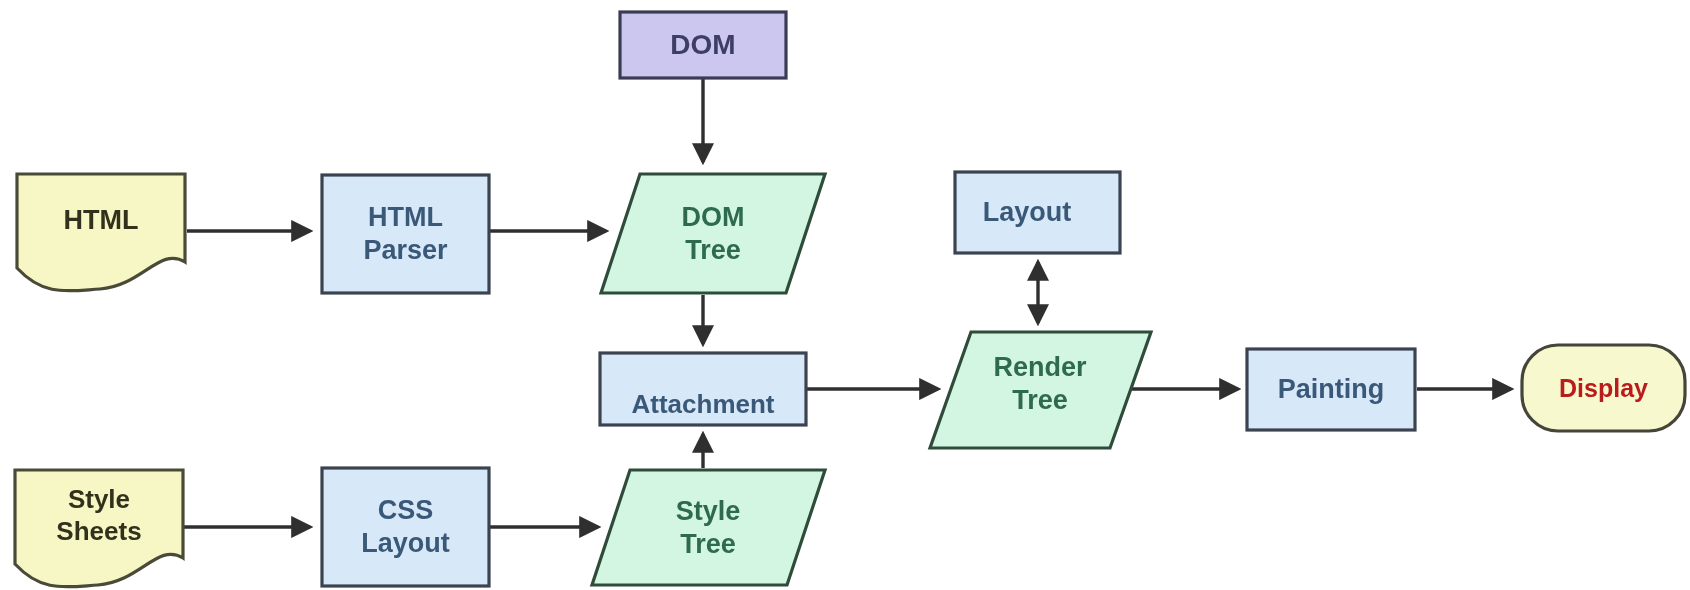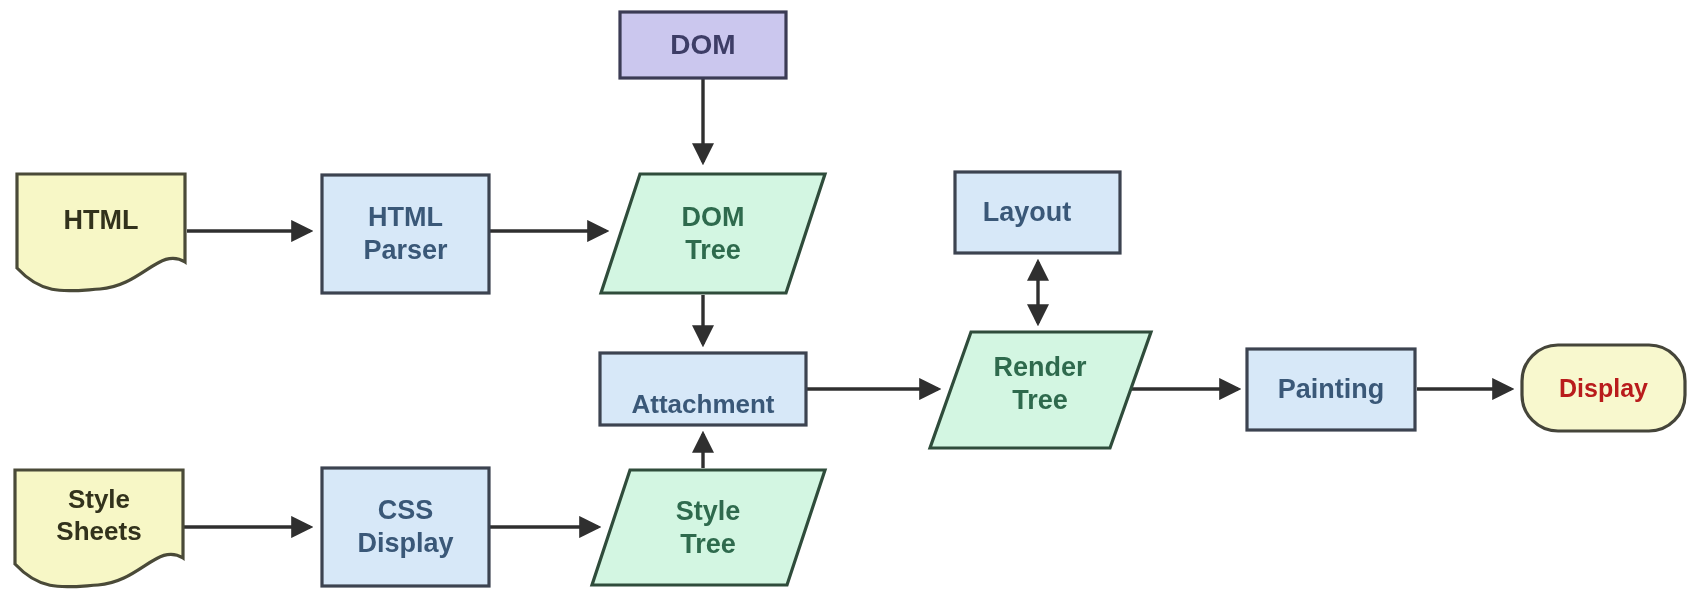--- a/index.html
+++ b/index.html
@@ -89,21 +89,21 @@
 
   <div class="label lbl-data" style="left:613px; top:174px; width:200px; height:119px;">DOM
 Tree</div>
 
   <div class="label lbl-process" style="left:600px; top:353px; width:206px; height:72px; font-size:26px;margin-top:16px;">Attachment</div>
 
   <div class="label lbl-document" style="left:15px; top:468px; width:168px; height:96px; font-size:26px;">Style
 Sheets</div>
 
   <div class="label lbl-process" style="left:322px; top:468px; width:167px; height:118px;">CSS
-Display</div>
+Layout</div>
 
   <div class="label lbl-data" style="left:603px; top:470px; width:210px; height:115px;">Style
 Tree</div>
 
   <div class="label lbl-process" style="left:955px; top:172px; width:144px; height:81px;">Layout</div>
 
   <div class="label lbl-data" style="left:940px; top:332px; width:200px; height:104px;">Render
 Tree</div>
 
   <div class="label lbl-process" style="left:1247px; top:349px; width:168px; height:81px;">Painting</div>

